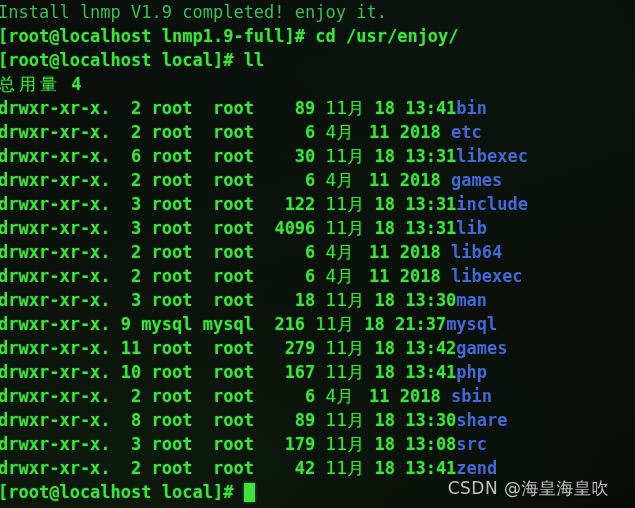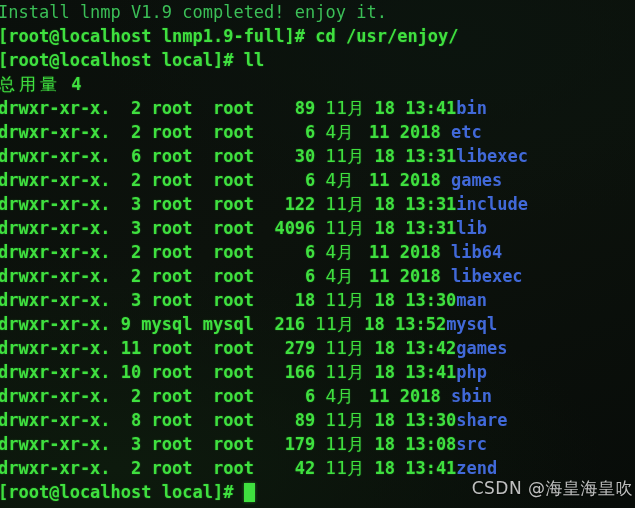--- a/index.html
+++ b/index.html
@@ -60,21 +60,21 @@
   .cursor {
     display: inline-block;
     width: 11px;
     height: 19px;
     background: #3fe03f;
     vertical-align: -4px;
     box-shadow: 0 0 3px rgba(60,220,60,0.5);
   }
   #watermark {
     position: absolute;
-    right: 2px;
+    right: 26px;
     bottom: 8px;
     color: rgba(232, 232, 232, 0.82);
     font-family: "DejaVu Sans", "Liberation Sans", sans-serif;
     font-size: 17px;
     font-weight: normal;
     letter-spacing: 0.5px;
     white-space: pre;
     text-shadow: 0 1px 1px rgba(0,0,0,0.7);
   }
 </style>
@@ -89,23 +89,23 @@
       <div class="line cjk-line"><span class="cjk">总用量</span><span> 4</span></div>
       <div class="line"><span>drwxr-xr-x. </span><span> 2 </span><span>root  </span><span>root </span><span>   89 </span><span class="cjk-m">11月</span><span> 18 </span><span>13:41</span><span class="dirname">bin</span></div>
       <div class="line"><span>drwxr-xr-x. </span><span> 2 </span><span>root  </span><span>root </span><span>    6 </span><span class="cjk-m">4月 </span><span> 11 </span><span>2018 </span><span class="dirname">etc</span></div>
       <div class="line"><span>drwxr-xr-x. </span><span> 6 </span><span>root  </span><span>root </span><span>   30 </span><span class="cjk-m">11月</span><span> 18 </span><span>13:31</span><span class="dirname">libexec</span></div>
       <div class="line"><span>drwxr-xr-x. </span><span> 2 </span><span>root  </span><span>root </span><span>    6 </span><span class="cjk-m">4月 </span><span> 11 </span><span>2018 </span><span class="dirname">games</span></div>
       <div class="line"><span>drwxr-xr-x. </span><span> 3 </span><span>root  </span><span>root </span><span>  122 </span><span class="cjk-m">11月</span><span> 18 </span><span>13:31</span><span class="dirname">include</span></div>
       <div class="line"><span>drwxr-xr-x. </span><span> 3 </span><span>root  </span><span>root </span><span> 4096 </span><span class="cjk-m">11月</span><span> 18 </span><span>13:31</span><span class="dirname">lib</span></div>
       <div class="line"><span>drwxr-xr-x. </span><span> 2 </span><span>root  </span><span>root </span><span>    6 </span><span class="cjk-m">4月 </span><span> 11 </span><span>2018 </span><span class="dirname">lib64</span></div>
       <div class="line"><span>drwxr-xr-x. </span><span> 2 </span><span>root  </span><span>root </span><span>    6 </span><span class="cjk-m">4月 </span><span> 11 </span><span>2018 </span><span class="dirname">libexec</span></div>
       <div class="line"><span>drwxr-xr-x. </span><span> 3 </span><span>root  </span><span>root </span><span>   18 </span><span class="cjk-m">11月</span><span> 18 </span><span>13:30</span><span class="dirname">man</span></div>
-      <div class="line"><span>drwxr-xr-x. </span><span>9 </span><span>mysql </span><span>mysql</span><span>  216 </span><span class="cjk-m">11月</span><span> 18 </span><span>13:52</span><span class="dirname">mysql</span></div>
+      <div class="line"><span>drwxr-xr-x. </span><span>9 </span><span>mysql </span><span>mysql</span><span>  216 </span><span class="cjk-m">11月</span><span> 18 </span><span>21:37</span><span class="dirname">mysql</span></div>
       <div class="line"><span>drwxr-xr-x. </span><span>11 </span><span>root  </span><span>root </span><span>  279 </span><span class="cjk-m">11月</span><span> 18 </span><span>13:42</span><span class="dirname">games</span></div>
-      <div class="line"><span>drwxr-xr-x. </span><span>10 </span><span>root  </span><span>root </span><span>  166 </span><span class="cjk-m">11月</span><span> 18 </span><span>13:41</span><span class="dirname">php</span></div>
+      <div class="line"><span>drwxr-xr-x. </span><span>10 </span><span>root  </span><span>root </span><span>  167 </span><span class="cjk-m">11月</span><span> 18 </span><span>13:41</span><span class="dirname">php</span></div>
       <div class="line"><span>drwxr-xr-x. </span><span> 2 </span><span>root  </span><span>root </span><span>    6 </span><span class="cjk-m">4月 </span><span> 11 </span><span>2018 </span><span class="dirname">sbin</span></div>
       <div class="line"><span>drwxr-xr-x. </span><span> 8 </span><span>root  </span><span>root </span><span>   89 </span><span class="cjk-m">11月</span><span> 18 </span><span>13:30</span><span class="dirname">share</span></div>
       <div class="line"><span>drwxr-xr-x. </span><span> 3 </span><span>root  </span><span>root </span><span>  179 </span><span class="cjk-m">11月</span><span> 18 </span><span>13:08</span><span class="dirname">src</span></div>
       <div class="line"><span>drwxr-xr-x. </span><span> 2 </span><span>root  </span><span>root </span><span>   42 </span><span class="cjk-m">11月</span><span> 18 </span><span>13:41</span><span class="dirname">zend</span></div>
       <div class="line"><span>[root@localhost local]# </span><span class="cursor"></span></div>
     </div>
   <div id="watermark">CSDN @海皇海皇吹</div>
 </div>
 
 </body></html>

